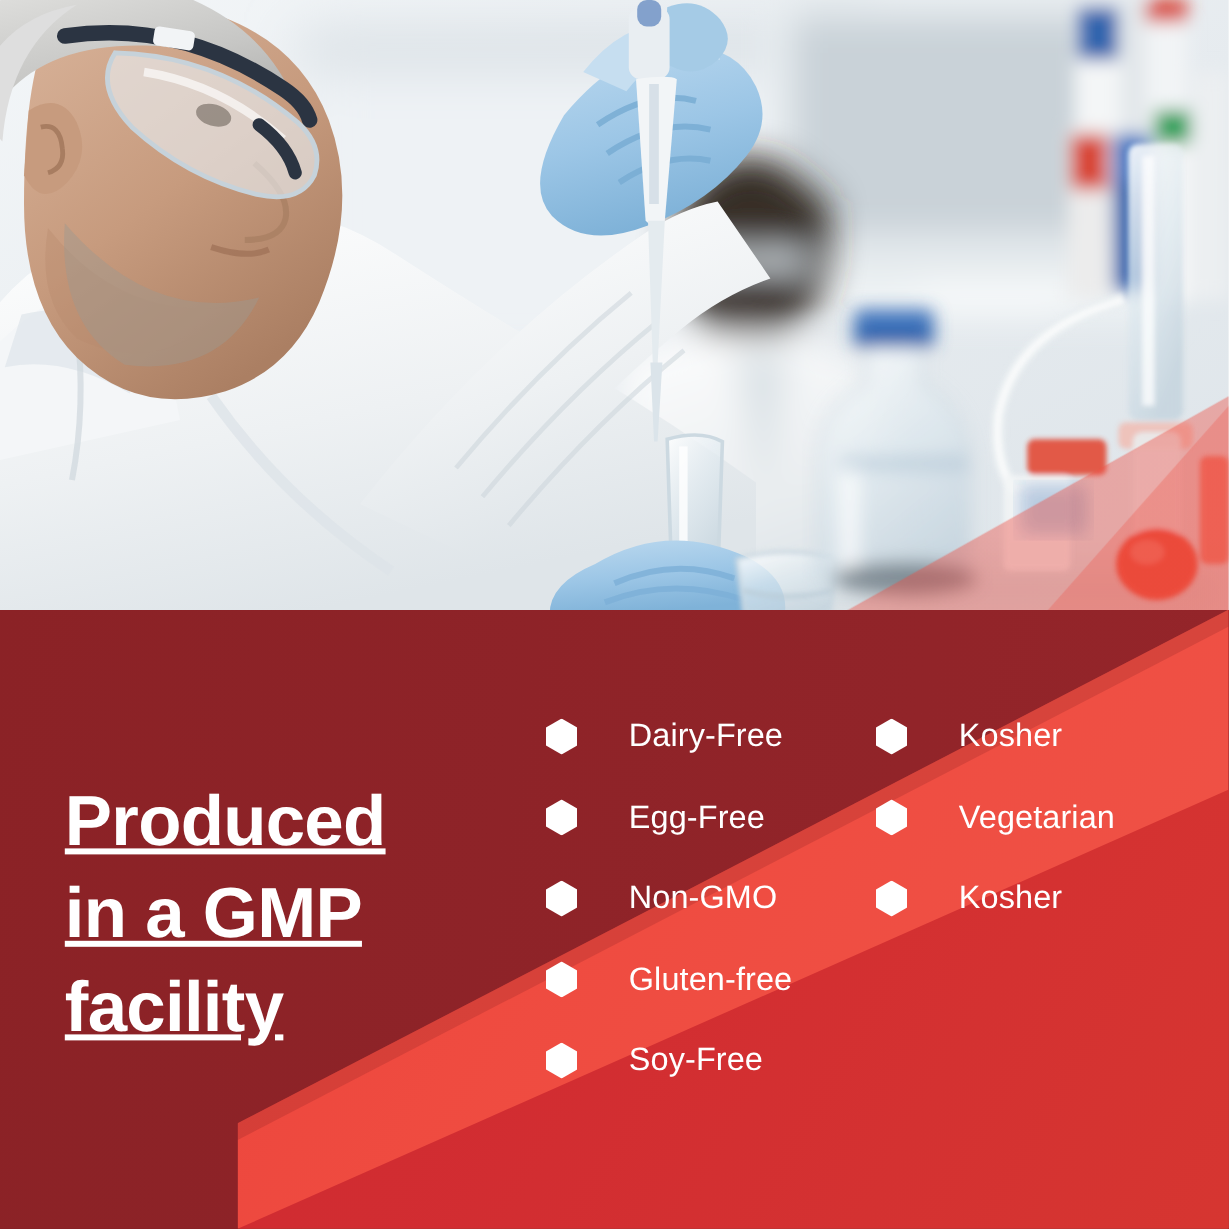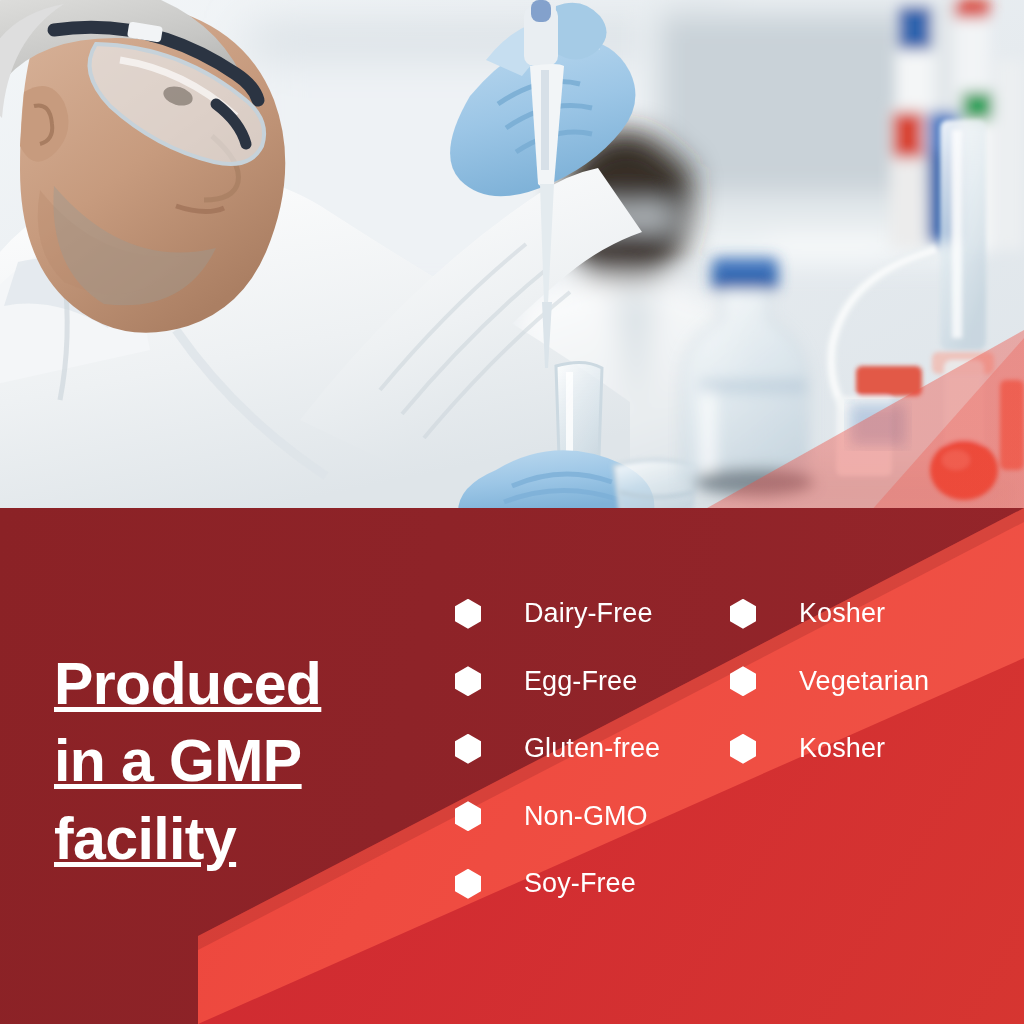--- a/index.html
+++ b/index.html
@@ -346,25 +346,25 @@
           <div class="row">
             <span class="hex"></span>
             <span class="row-label">Dairy-Free</span>
           </div>
           <div class="row">
             <span class="hex"></span>
             <span class="row-label">Egg-Free</span>
           </div>
           <div class="row">
             <span class="hex"></span>
+            <span class="row-label">Non-GMO</span>
+          </div>
+          <div class="row">
+            <span class="hex"></span>
             <span class="row-label">Gluten-free</span>
-          </div>
-          <div class="row">
-            <span class="hex"></span>
-            <span class="row-label">Non-GMO</span>
           </div>
           <div class="row">
             <span class="hex"></span>
             <span class="row-label">Soy-Free</span>
           </div>
         </div>
 
         <div class="col col-2">
           <div class="row">
             <span class="hex"></span>

